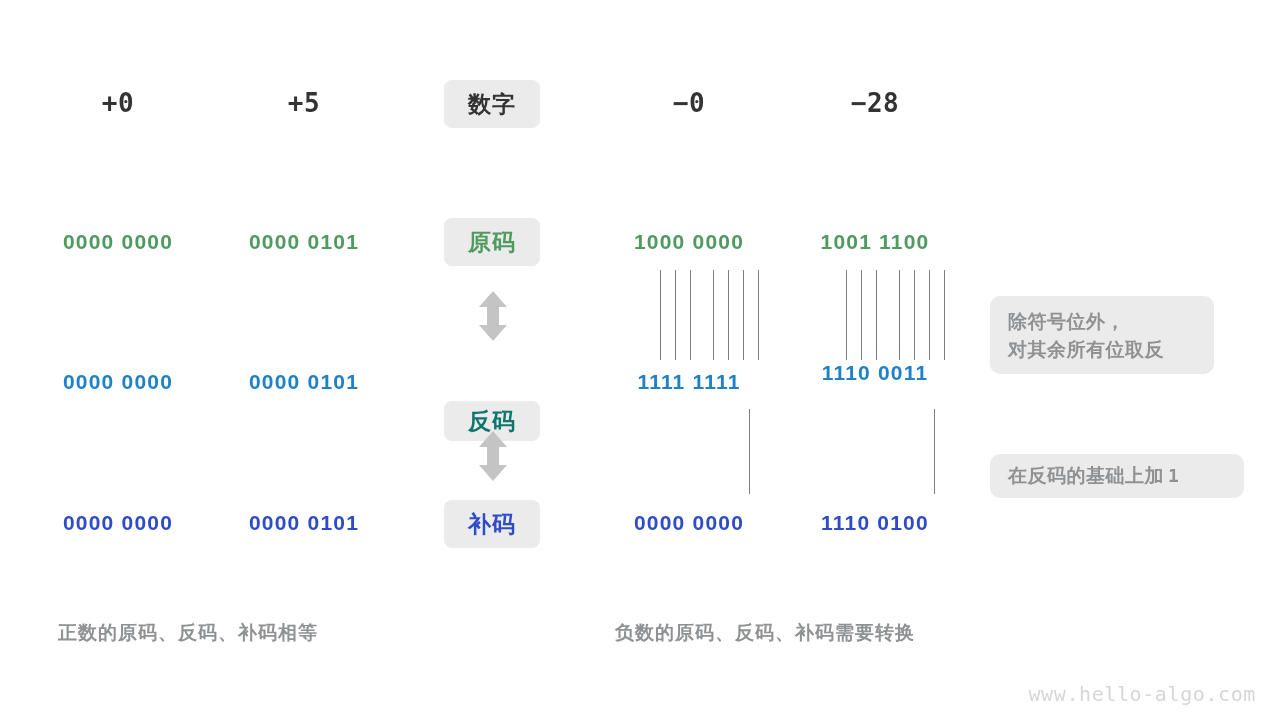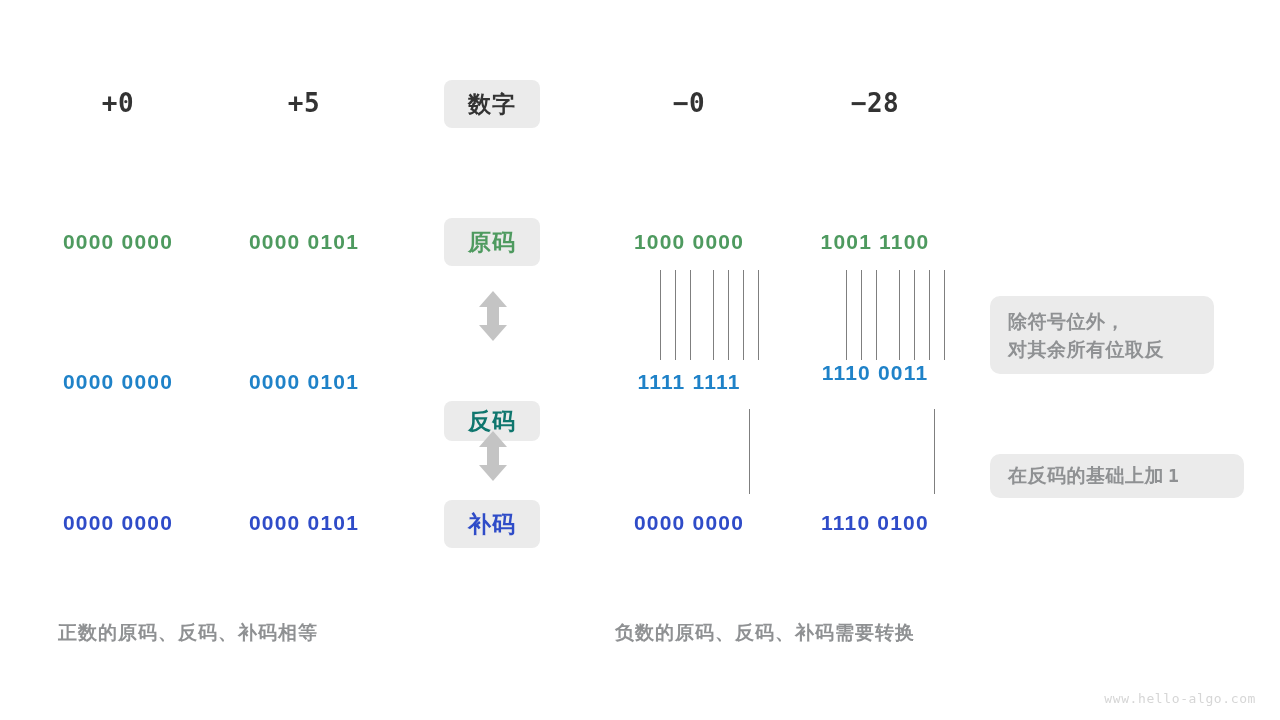--- a/index.html
+++ b/index.html
@@ -101,21 +101,21 @@
     white-space: nowrap;
   }
 
   
   .watermark {
     position: absolute;
     right: 24px;
     bottom: 14px;
     color: #d6d6d6;
     font-family: "DejaVu Sans Mono", "Liberation Mono", monospace;
-    font-size: 13px;
+    font-size: 20px;
     letter-spacing: 0.6px;
     text-align: right;
   }
 </style>
 </head>
 <body>
 
 <div class="canvas">
 
   <div class="cell num-head" style="left:18px; top:88px; width:200px;">+0</div>

